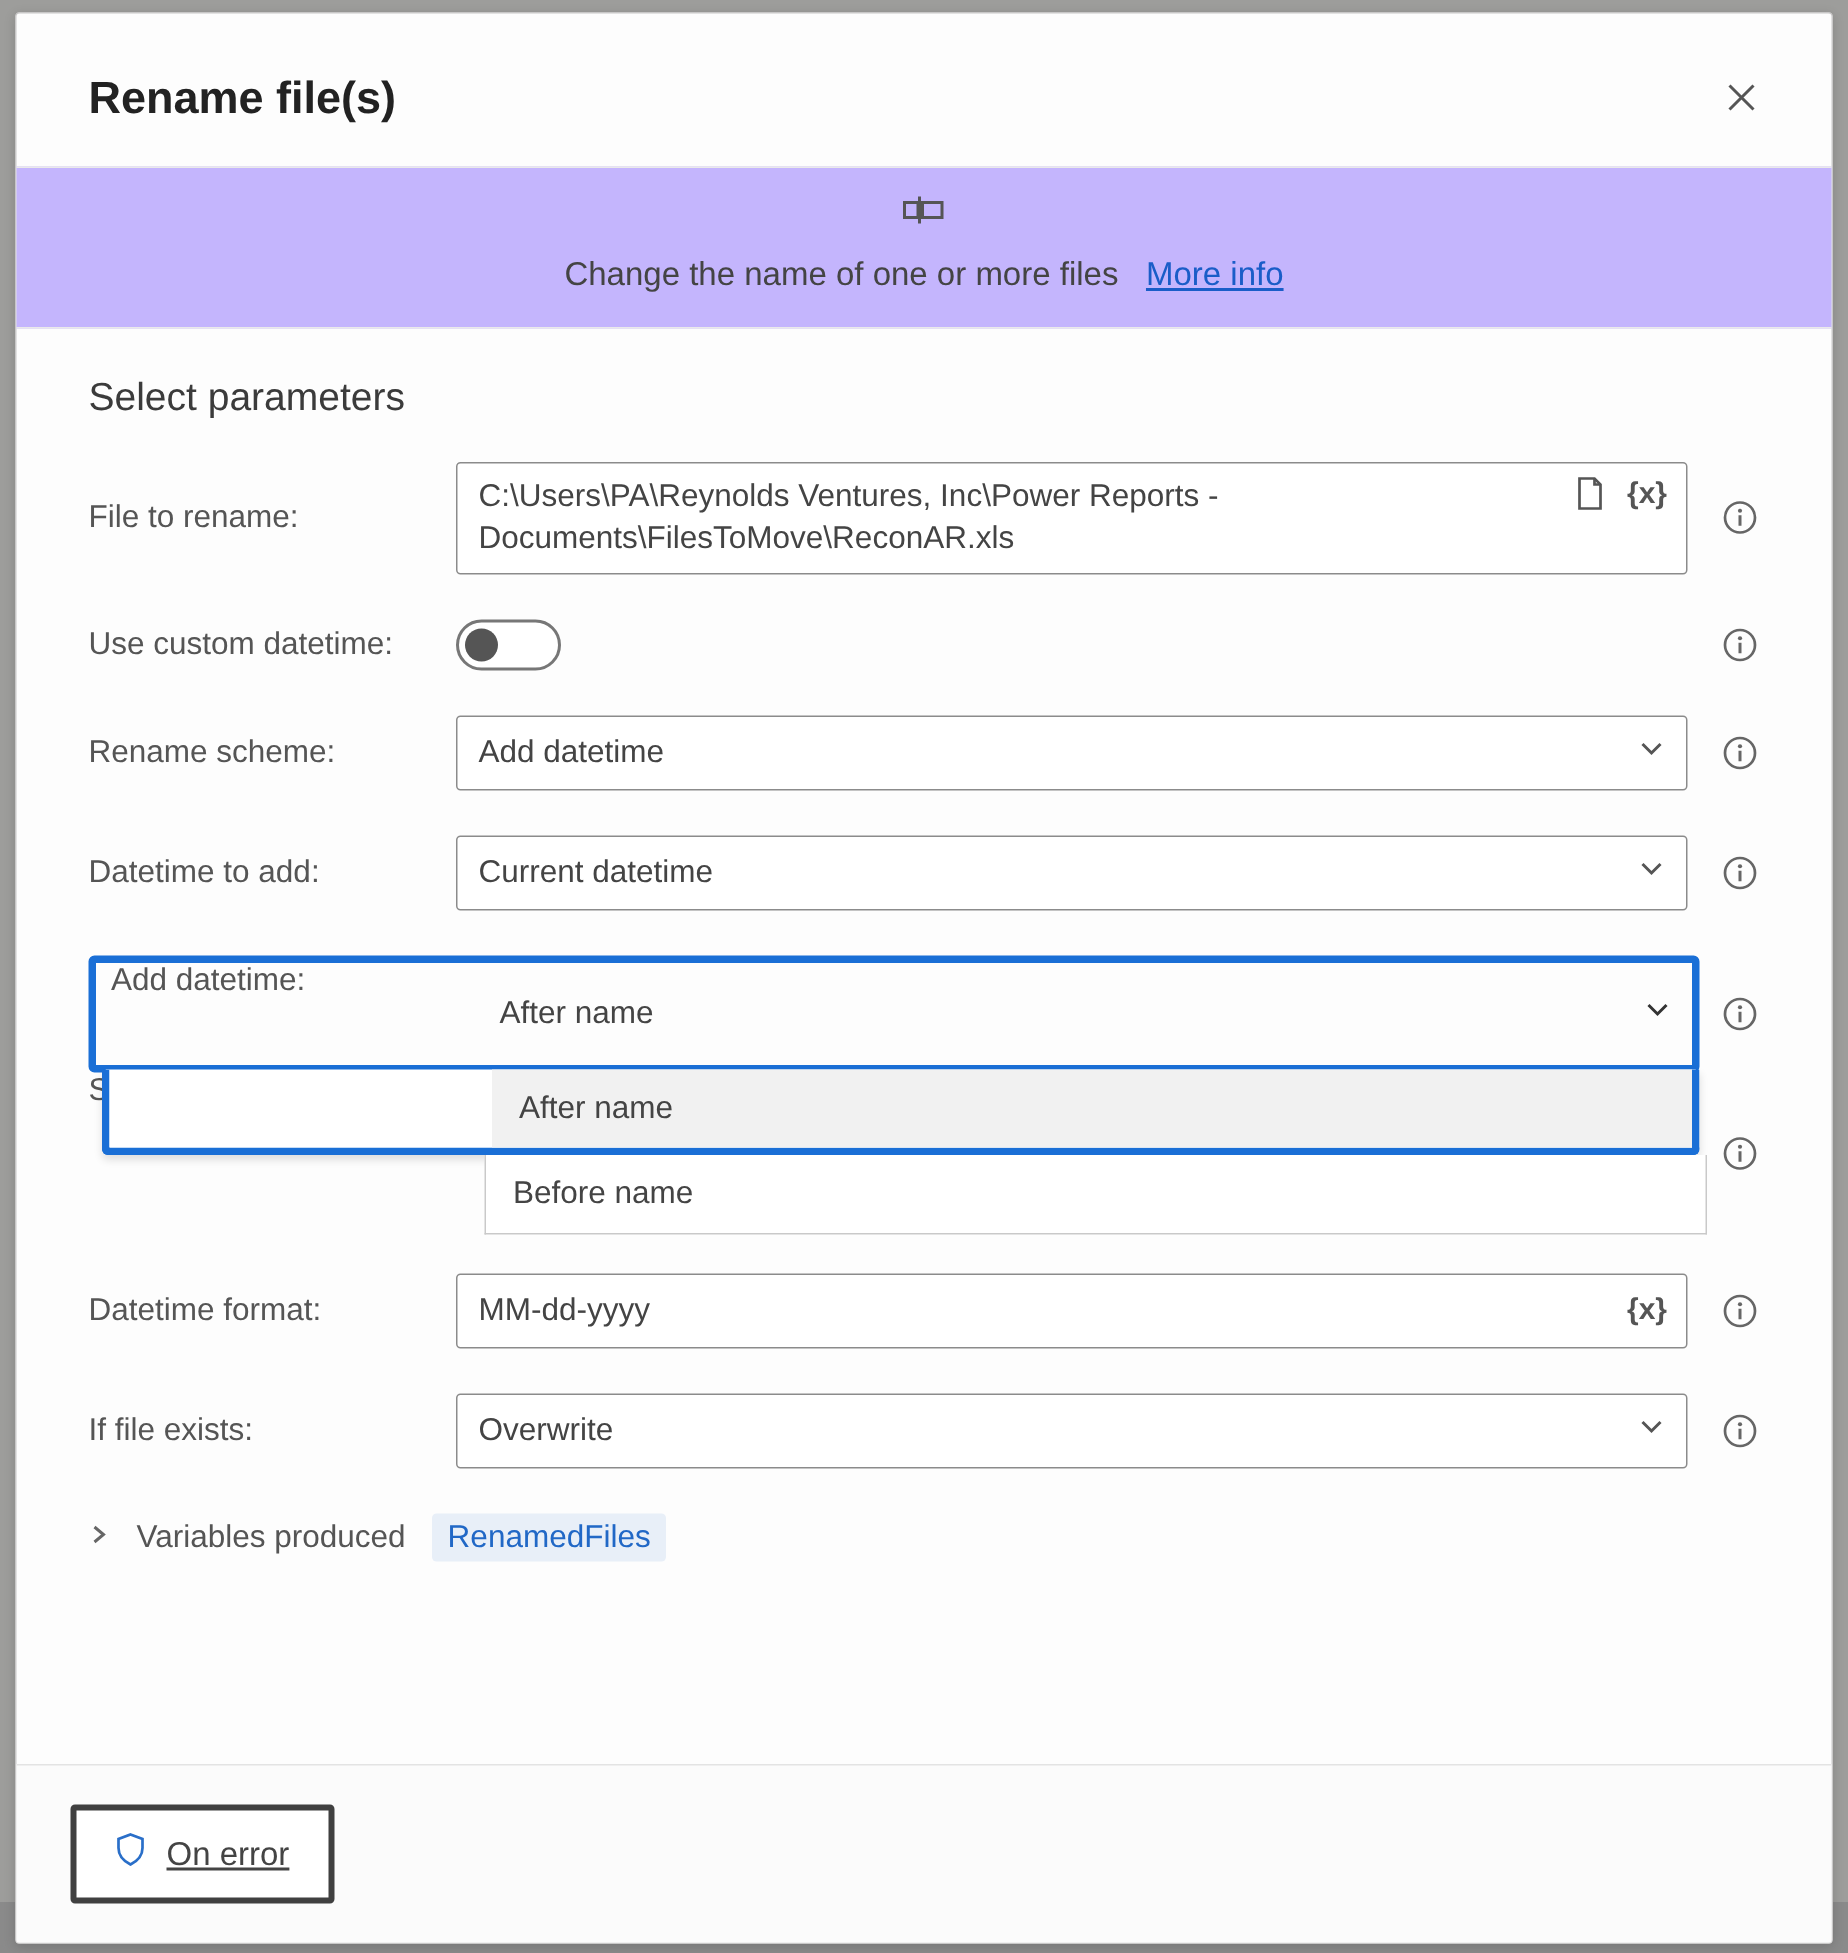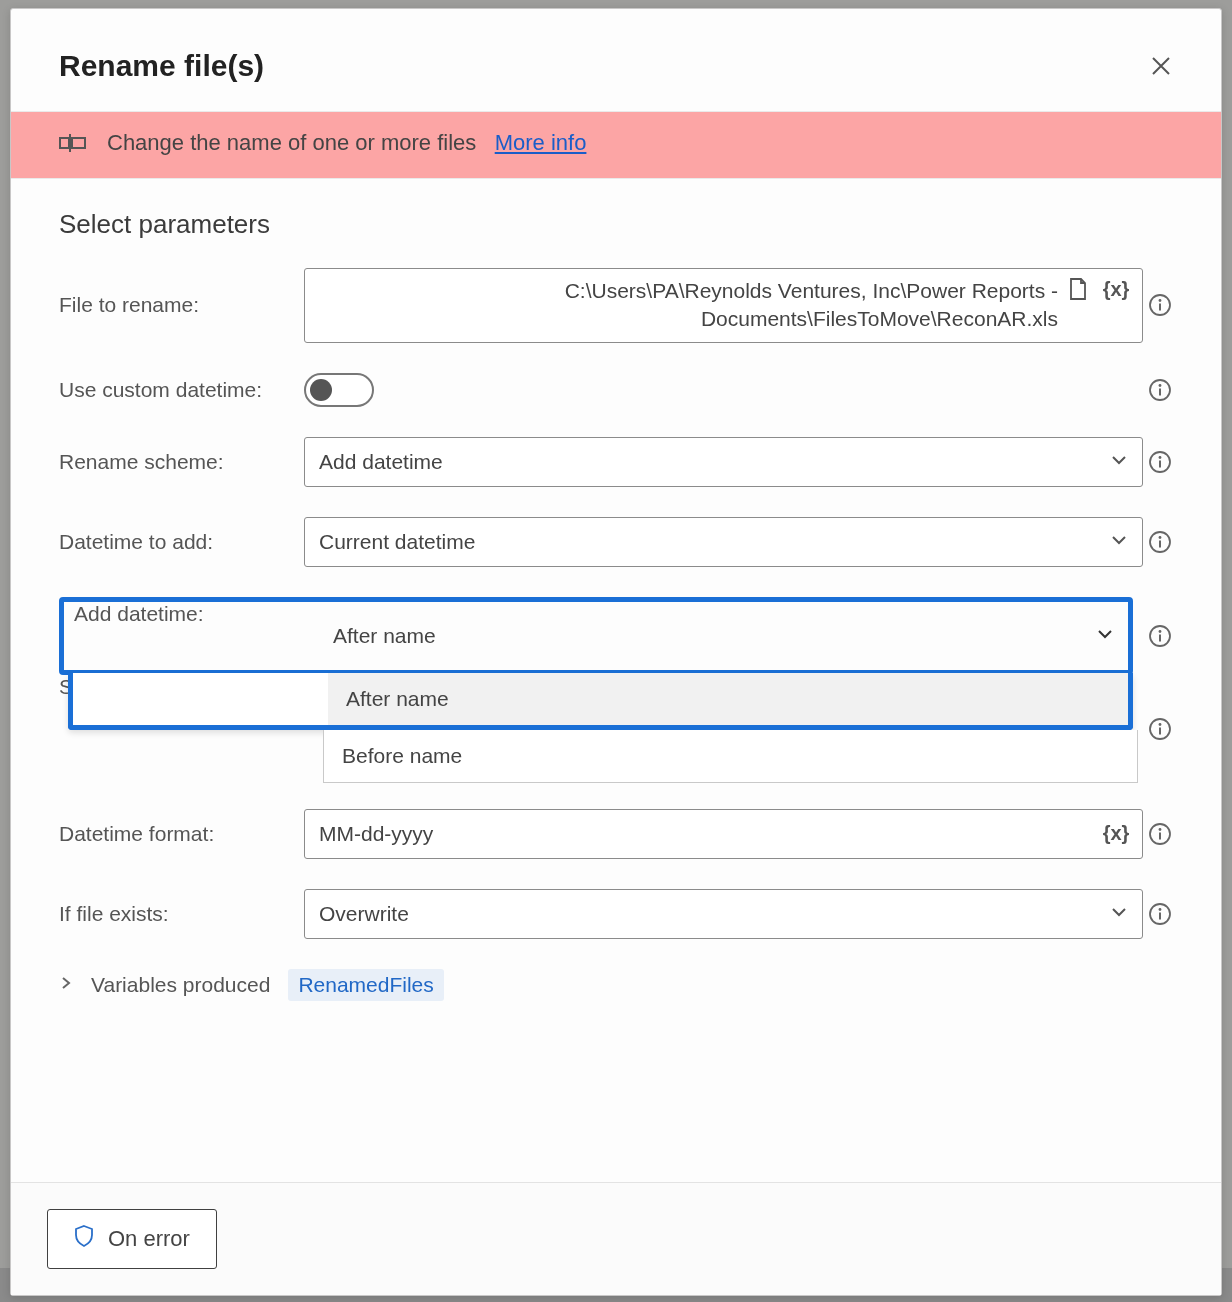--- a/index.html
+++ b/index.html
@@ -37,29 +37,30 @@
     color: #222;
   }
   .close-btn {
     font-size: 30px;
     color: #555;
     cursor: pointer;
     padding: 4px 8px;
     line-height: 1;
   }
   .info-bar {
-    background: #fca5a5;
+    background: #c4b5fd;
     border-top: 1px solid #eaeaea;
     border-bottom: 1px solid #eaeaea;
     padding: 18px 48px 22px 48px;
     display: flex;
     align-items: center;
     gap: 20px;
     font-size: 22px;
     color: #444;
+    flex-direction: column;
   }
   .rename-glyph {
     display: inline-flex;
     color:#555;
   }
   .more-info {
     color: #1a5dc8;
     text-decoration: underline;
     cursor: pointer;
   }
@@ -83,23 +84,22 @@
   .form-label {
     width: 245px;
     flex-shrink: 0;
     font-size: 21px;
     color: #555;
   }
   .field-col {
     flex: 1;
     display: flex;
     align-items: stretch;
-    gap: 4px;
+    gap: 22px;
     position: relative;
-    text-align: right;
   }
   .input-box, .select-box {
     flex: 1;
     border: 1px solid #8b8b8b;
     background: #fff;
     border-radius: 3px;
     padding: 10px 14px;
     font-size: 21px;
     color: #444;
     display: flex;
@@ -232,30 +232,31 @@
 
   .footer {
     border-top: 1px solid #e3e3e3;
     padding: 26px 36px;
     display:flex;
     justify-content:space-between;
     align-items:center;
     background:#fbfbfb;
   }
   .on-error-btn {
-    border:1px solid #404040;
+    border:4px solid #404040;
     background:#fff;
     color:#444;
     font-size:22px;
     padding:14px 26px;
     border-radius:3px;
     display:flex;
     align-items:center;
     gap:14px;
     cursor:pointer;
+    text-decoration:underline;
   }
   .footer-right {
     display:flex;
     gap:24px;
   }
   .save-btn {
     background:#0b69d6;
     color:#fff;
     font-size:22px;
     font-weight:600;

